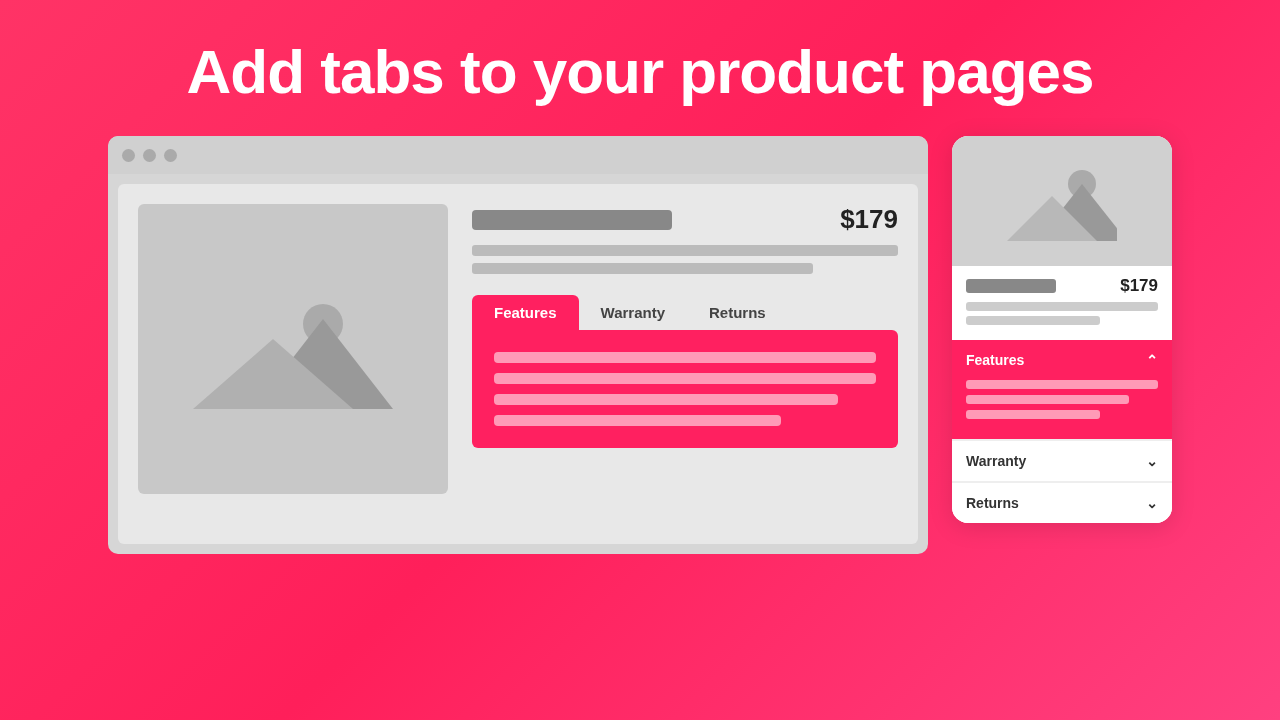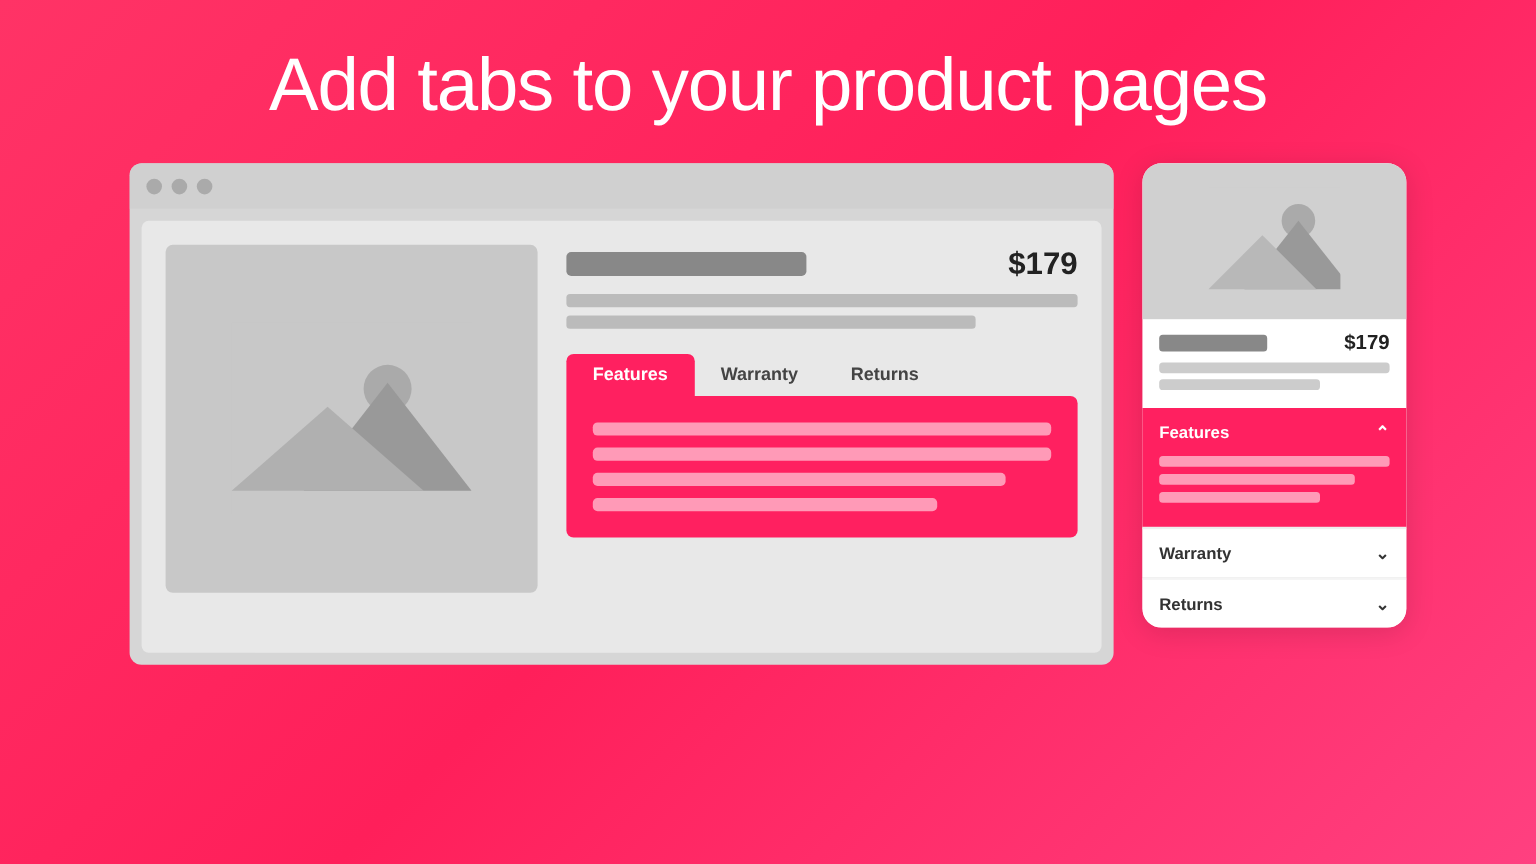--- a/index.html
+++ b/index.html
@@ -13,21 +13,21 @@
       overflow: hidden;
       display: flex;
       flex-direction: column;
       align-items: center;
       justify-content: flex-start;
     }
 
     .headline {
       color: white;
       font-size: 62px;
-      font-weight: 400;
+      font-weight: 700;
       text-align: center;
       margin-top: 38px;
       margin-bottom: 30px;
       line-height: 1.1;
       letter-spacing: -1px;
     }
 
     .mockups-row {
       display: flex;
       flex-direction: row;

